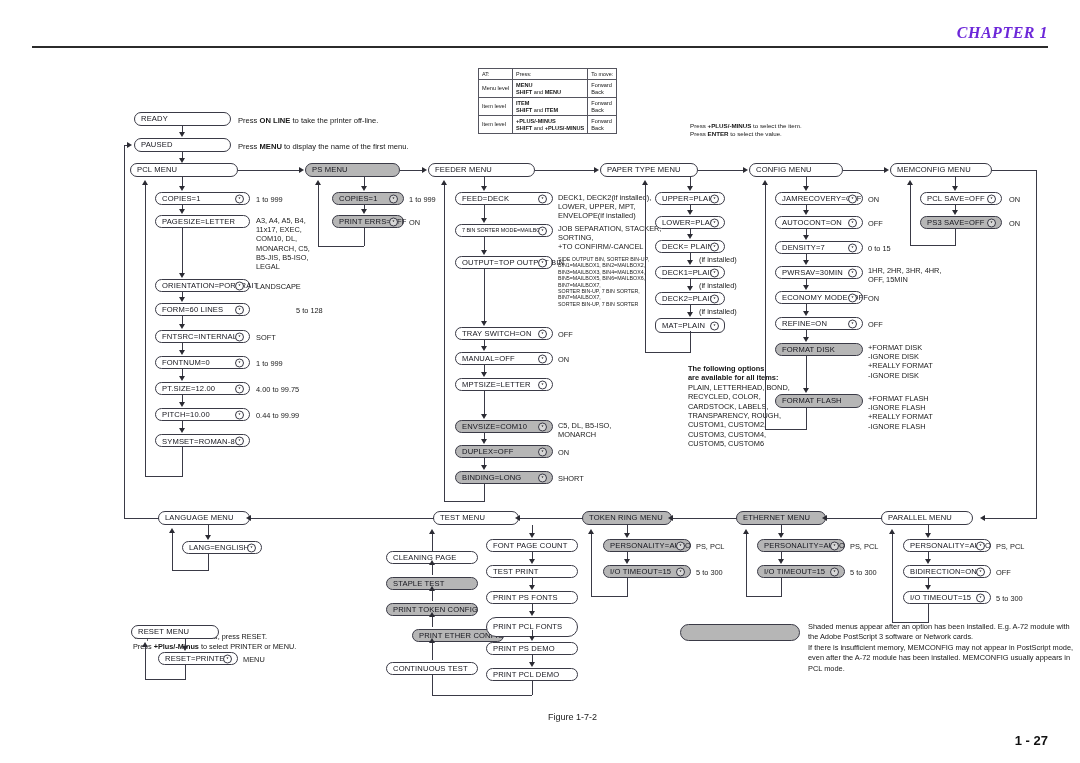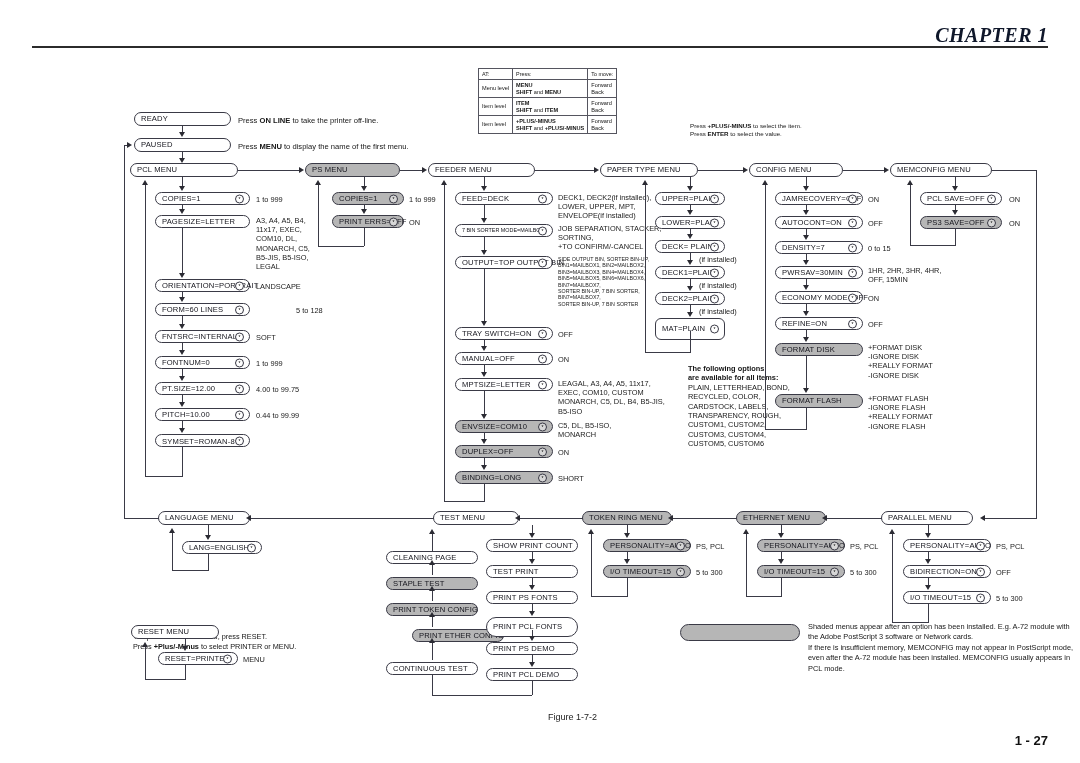--- a/index.html
+++ b/index.html
@@ -13,22 +13,22 @@
     color: #1b1b1b;
     overflow: hidden;
   }
   #page { position: absolute; left:0; top:0; width:1080px; height:763px; }
 
   
   .chapter {
     position: absolute; right: 32px; top: 24px;
     font-family: "Liberation Serif", serif;
     font-weight: bold; font-style: italic;
-    font-size: 20px; letter-spacing: .5px;
-    color: #0f172a;
+    font-size: 16px; letter-spacing: .5px;
+    color: #6d28d9;
   }
   .hrule {
     position: absolute; left: 32px; top: 46px; width: 1016px; height: 2px;
     background: #2b2b2b;
   }
   .figure-caption {
     position: absolute; left: 548px; top: 712px;
     font-size: 9px; color: #222;
   }
   .page-number {
@@ -361,24 +361,20 @@
   <div class="node" style="left:455px; top:352px; width:98px; height:13px;">
       <span>MANUAL=OFF</span>
       <span class="star">*</span>
     </div>
   <div class="opt" style="left:558px; top:355px;">ON</div>
 
   <div class="node" style="left:455px; top:378px; width:98px; height:13px;">
       <span>MPTSIZE=LETTER</span>
       <span class="star">*</span>
     </div>
-  <div class="opt" style="left:558px; top:379px;">LEAGAL, A3, A4, A5, 11x17,
-EXEC, COM10, CUSTOM
-MONARCH, C5, DL, B4, B5-JIS,
-B5-ISO</div>
 
   <div class="node shaded" style="left:455px; top:420px; width:98px; height:13px;">
       <span>ENVSIZE=COM10</span>
       <span class="star">*</span>
     </div>
   <div class="opt" style="left:558px; top:421px;">C5, DL, B5-ISO,
 MONARCH</div>
 
   <div class="node shaded" style="left:455px; top:445px; width:98px; height:13px;">
       <span>DUPLEX=OFF</span>
@@ -432,21 +428,21 @@
   <div class="node" style="left:655px; top:266px; width:70px; height:13px;">
       <span>DECK1=PLAIN</span>
       <span class="star">*</span>
     </div>
   <div class="opt" style="left:699px; top:281px;">(if installed)</div>
   <div class="node" style="left:655px; top:292px; width:70px; height:13px;">
       <span>DECK2=PLAIN</span>
       <span class="star">*</span>
     </div>
   <div class="opt" style="left:699px; top:307px;">(if installed)</div>
-  <div class="node" style="left:655px; top:318px; width:70px; height:22px;border-radius:6px;">
+  <div class="node" style="left:655px; top:318px; width:70px; height:15px;border-radius:6px;">
       <span>MAT=PLAIN</span>
       <span class="star">*</span>
     </div>
 
   <div class="ln lnv" style="left:690px; top:177px; height:10px;"></div>
   <div class="ar ar-d" style="left:687px; top:186px;"></div>
   <div class="ln lnv" style="left:690px; top:205px; height:6px;"></div>
   <div class="ar ar-d" style="left:687px; top:210px;"></div>
   <div class="ln lnv" style="left:690px; top:229px; height:6px;"></div>
   <div class="ar ar-d" style="left:687px; top:234px;"></div>
@@ -638,21 +634,21 @@
       <span>PRINT TOKEN CONFIG</span>
     </div>
   <div class="node shaded" style="left:386px; top:629px; width:92px; height:13px;margin-left:26px;">
       <span>PRINT ETHER CONFIG</span>
     </div>
   <div class="node" style="left:386px; top:662px; width:92px; height:13px;">
       <span>CONTINUOUS TEST</span>
     </div>
 
   <div class="node" style="left:486px; top:539px; width:92px; height:13px;">
-      <span>SHOW PRINT COUNT</span>
+      <span>FONT PAGE COUNT</span>
     </div>
   <div class="node" style="left:486px; top:565px; width:92px; height:13px;">
       <span>TEST PRINT</span>
     </div>
   <div class="node" style="left:486px; top:591px; width:92px; height:13px;">
       <span>PRINT PS FONTS</span>
     </div>
   <div class="node" style="left:486px; top:617px; width:92px; height:20px;">
       <span>PRINT PCL FONTS</span>
     </div>

